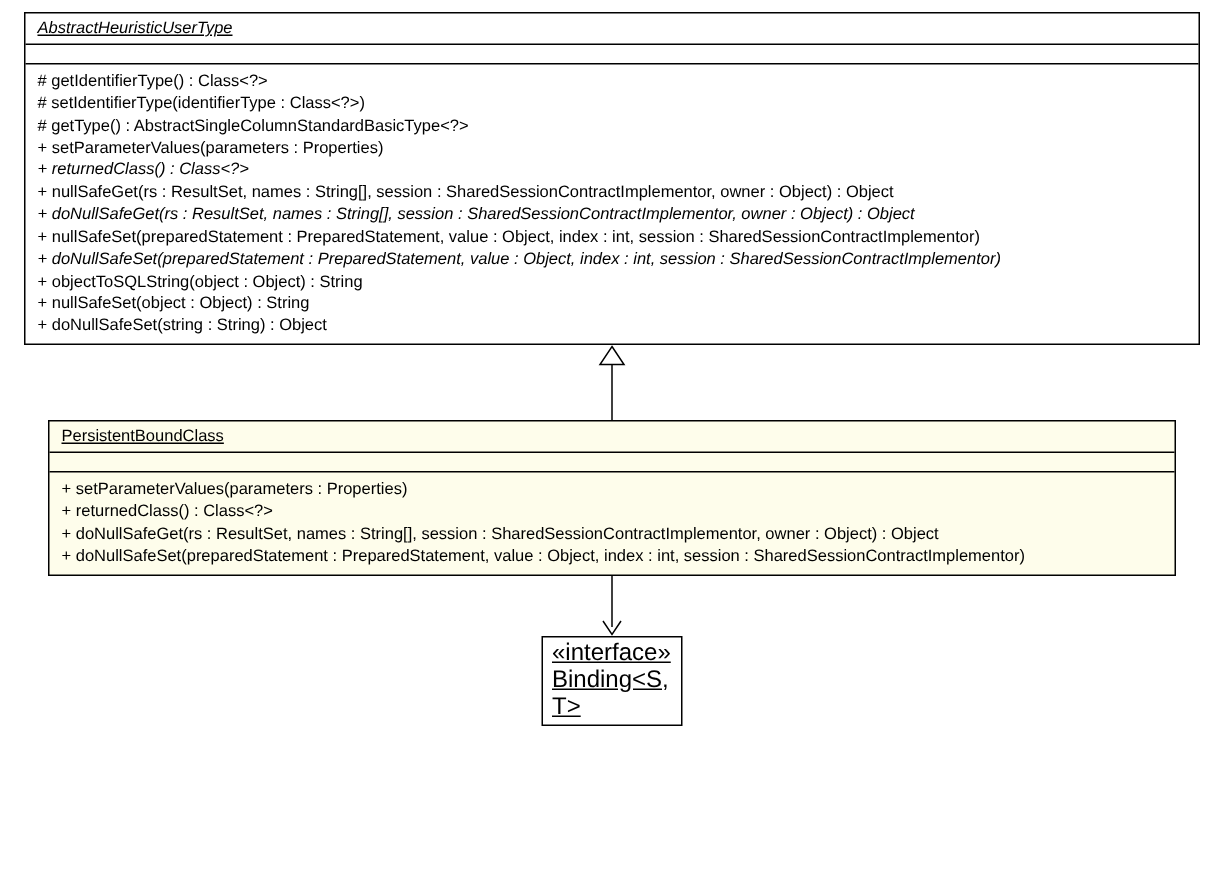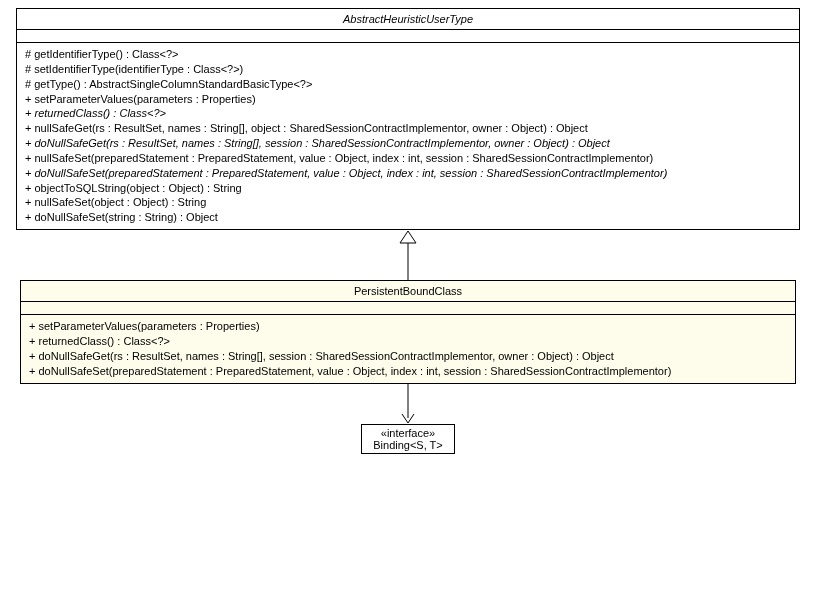--- a/index.html
+++ b/index.html
@@ -13,24 +13,24 @@
   }
   .class-box {
     border: 1px solid #000;
     background: #fff;
     margin: 0;
   }
   .class-box.highlighted {
     background: #fefdeb;
   }
   .class-name {
-    text-align: center;
     padding: 4px 8px;
     border-bottom: 1px solid #000;
     font-weight: normal;
+    text-decoration: underline;
   }
   .class-name.abstract {
     font-style: italic;
   }
   .class-name .stereotype {
     font-style: normal;
     display: block;
   }
   .attrs {
     min-height: 8px;
@@ -46,38 +46,38 @@
   }
   .op.abstract {
     font-style: italic;
   }
   .connector {
     display: flex;
     flex-direction: column;
     align-items: center;
   }
   .box1 { margin: 0 8px; }
-  .box2 { margin: 0 12px; }
+  .box2 { margin: 0 24px; }
   .box3 { width: 92px; margin: 0 auto; }
-  .box3 .class-name { font-size: 11px; padding: 2px 6px; border-bottom: none; }
+  .box3 .class-name { font-size: 16px; padding: 2px 6px; border-bottom: none; }
   svg { display: block; }
 </style>
 </head>
 <body>
 
 <div class="class-box box1">
   <div class="class-name abstract">AbstractHeuristicUserType</div>
   <div class="attrs"></div>
   <div class="ops" id="ops-parent">
       <div class="op"># getIdentifierType() : Class&lt;?&gt;</div>
       <div class="op"># setIdentifierType(identifierType : Class&lt;?&gt;)</div>
       <div class="op"># getType() : AbstractSingleColumnStandardBasicType&lt;?&gt;</div>
       <div class="op">+ setParameterValues(parameters : Properties)</div>
       <div class="op abstract">+ returnedClass() : Class&lt;?&gt;</div>
-      <div class="op">+ nullSafeGet(rs : ResultSet, names : String[], object : SharedSessionContractImplementor, owner : Object) : Object</div>
+      <div class="op">+ nullSafeGet(rs : ResultSet, names : String[], session : SharedSessionContractImplementor, owner : Object) : Object</div>
       <div class="op abstract">+ doNullSafeGet(rs : ResultSet, names : String[], session : SharedSessionContractImplementor, owner : Object) : Object</div>
       <div class="op">+ nullSafeSet(preparedStatement : PreparedStatement, value : Object, index : int, session : SharedSessionContractImplementor)</div>
       <div class="op abstract">+ doNullSafeSet(preparedStatement : PreparedStatement, value : Object, index : int, session : SharedSessionContractImplementor)</div>
       <div class="op">+ objectToSQLString(object : Object) : String</div>
       <div class="op">+ nullSafeSet(object : Object) : String</div>
       <div class="op">+ doNullSafeSet(string : String) : Object</div>
     </div>
 </div>
 
 <div class="connector">

